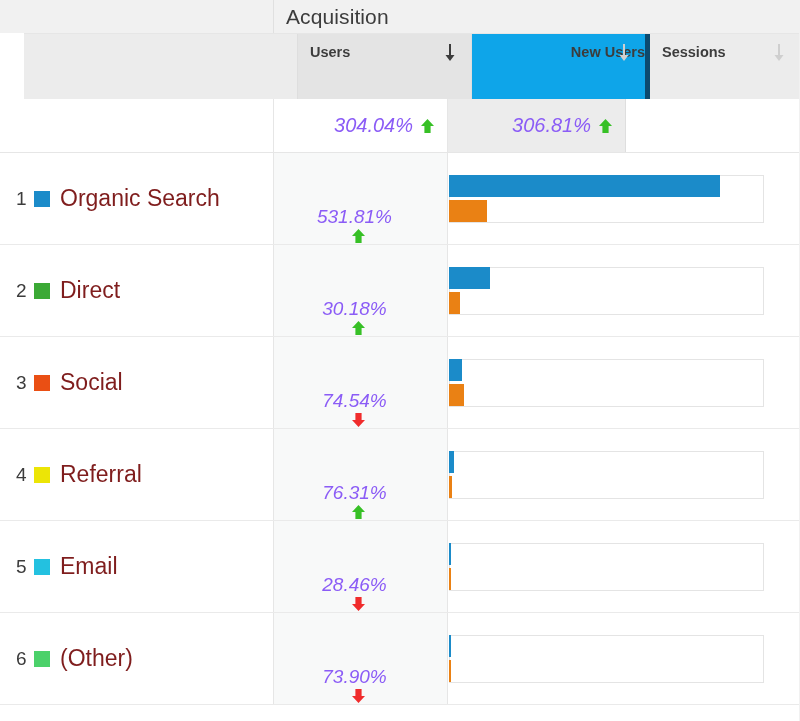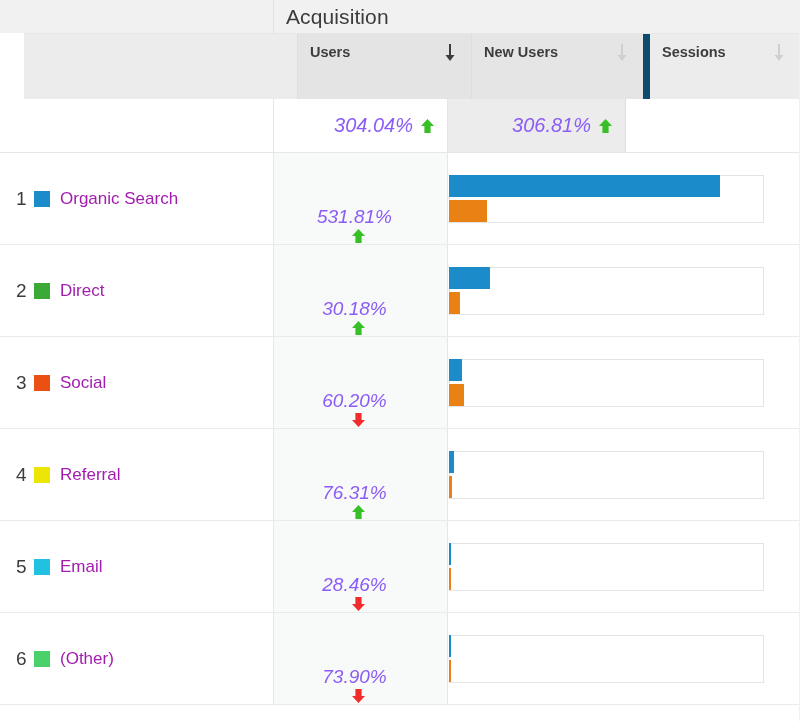--- a/index.html
+++ b/index.html
@@ -72,22 +72,23 @@
     background: #ececec;
     border-right: 1px solid #dedede;
   }
   .ch-users {
     width: 174px;
     background: #e4e4e4;
     border-right: 1px solid #dedede;
   }
   .ch-newusers {
     width: 178px;
-    background: #e5e5e5;
-    border-right: 7px solid #0c4a6e;
+    background: #0ea5e9;
+    border-right: 5px solid #0c4a6e;
+    justify-content: flex-end;
   }
   .ch-sessions {
     flex: 1;
     background: #ececec;
   }
   .ch-title {
     font-size: 14.5px;
     font-weight: bold;
     color: #3c3c3c;
     padding-left: 12px;
@@ -176,22 +177,22 @@
     width: 18px;
     flex: 0 0 auto;
   }
   .swatch {
     width: 16px;
     height: 16px;
     flex: 0 0 auto;
     margin-right: 10px;
   }
   .dim-link {
-    font-size: 17px;
-    color: #a21caf;
+    font-size: 23px;
+    color: #7f1d1d;
     text-decoration: none;
     white-space: nowrap;
     cursor: pointer;
   }
   .dr-users {
     width: 174px;
     box-sizing: border-box;
     background: #f8f9f9;
     border-right: 1px solid #e6e6e6;
     display: flex;
@@ -353,21 +354,21 @@
           </div>
         </div>
       </div>
       <div class="data-row">
         <div class="dr-dim">
           <span class="rank-num">3</span>
           <span class="swatch" style="background:#ea4f14"></span>
           <a class="dim-link">Social</a>
         </div>
         <div class="dr-users">
-          <span class="sum-value">60.20%</span>
+          <span class="sum-value">74.54%</span>
           <span class="delta-ico">
             <svg width="15" height="16" viewBox="0 0 15 16" aria-hidden="true">
               <path d="M7.5 15 L1 8 H4.4 V1 H10.6 V8 H14 Z" fill="#f02c2c"></path>
             </svg>
           </span>
         </div>
         <div class="dr-chart">
           <div class="bar-box">
             <div class="bar bar-primary" style="width:13px;background:#1b8bc9"></div>
             <div class="bar bar-secondary" style="width:15px;background:#ea8114"></div>

